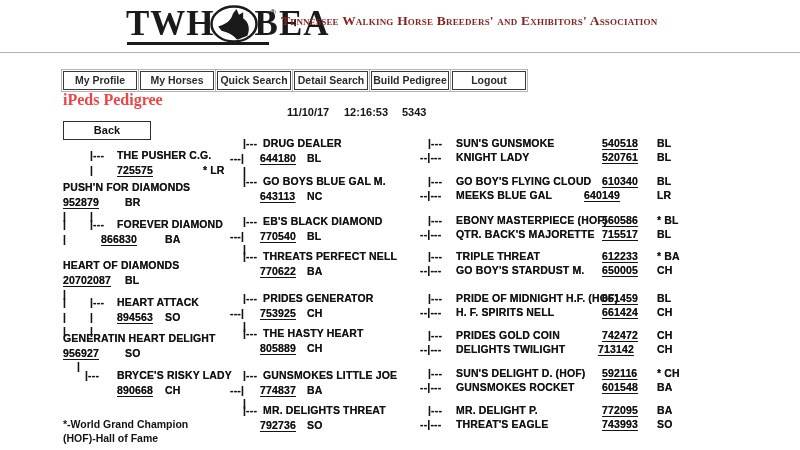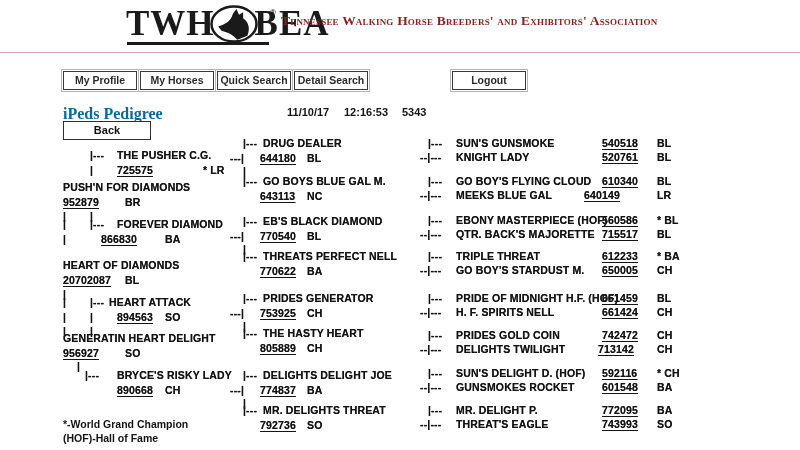--- a/index.html
+++ b/index.html
@@ -14,22 +14,22 @@
   .orgname{position:absolute;left:281px;top:13px;width:390px;
            font-family:"Liberation Serif",serif;font-variant:small-caps;font-weight:bold;
            font-size:13.5px;letter-spacing:.2px;line-height:15px;}
   .hdr-rule{position:absolute;left:0;top:52px;width:800px;height:1px;background:#d8a8a8;}
   
   .navbtn{position:absolute;top:71px;width:72px;height:17px;background:#fff;
           border:1px solid #3a3a3a;outline:1px solid #b5b5b5;outline-offset:1px;
           font-size:10.5px;font-weight:bold;color:#2b2b2b;text-align:center;line-height:17px;
           cursor:pointer;}
   
-  .ptitle{position:absolute;left:63px;top:105px;font-family:"Liberation Serif",serif;
-          font-weight:bold;font-size:16px;color:#0369a1;}
+  .ptitle{position:absolute;left:63px;top:91px;font-family:"Liberation Serif",serif;
+          font-weight:bold;font-size:16px;color:#ef4444;}
   .stamp{position:absolute;top:106px;font-size:11px;font-weight:bold;color:#151515;}
   .backbtn{position:absolute;left:63px;top:121px;width:86px;height:17px;border:1.5px solid #2e2e2e;
            background:#fff;font-size:11px;font-weight:bold;text-align:center;line-height:17px;cursor:pointer;}
   
   .r{position:absolute;height:13px;font-size:10.5px;font-weight:bold;color:#131313;
      letter-spacing:.15px;text-shadow:0 0 .4px #444;}
   .r span{position:absolute;top:0;white-space:pre;}
   .num{text-decoration:underline;text-underline-offset:2px;cursor:pointer;}
   .fn{position:absolute;left:63px;font-size:10.5px;font-weight:bold;color:#131313;}
 </style>
@@ -48,20 +48,21 @@
   </div>
   <div class="logo-underline"></div>
   <span class="regmark">®</span>
   <div class="orgname" style="color:#8b1f1f;">Tennessee Walking Horse Breeders' and Exhibitors' Association</div>
   <div class="hdr-rule"></div>
 
   <div class="navbtn" style="left:63px">My Profile</div>
   <div class="navbtn" style="left:140px">My Horses</div>
   <div class="navbtn" style="left:217px">Quick Search</div>
   <div class="navbtn" style="left:294px">Detail Search</div>
+  <div class="navbtn" style="left:371px;width:76px">Build Pedigree</div>
   <div class="navbtn" style="left:452px">Logout</div>
 
   <div class="ptitle">iPeds Pedigree</div>
   <span class="stamp" style="left:287px">11/10/17</span>
   <span class="stamp" style="left:344px">12:16:53</span>
   <span class="stamp" style="left:402px">5343</span>
   <div class="backbtn">Back</div>
 
   <div class="r" style="left:63px;top:149px">
     <span style="left:27px">|---</span>
@@ -99,21 +100,21 @@
   <div class="r" style="left:63px;top:274px">
     <span class="num" style="left:0">20702087</span>
     <span style="left:62px">BL</span>
   </div>
   <div class="r" style="left:63px;top:288px">
     <span style="left:0">|</span>
   </div>
   <div class="r" style="left:63px;top:296px">
     <span style="left:0">|</span>
     <span style="left:27px">|---</span>
-    <span style="left:46px">HEART ATTACK</span>
+    <span style="left:54px">HEART ATTACK</span>
   </div>
   <div class="r" style="left:63px;top:311px">
     <span style="left:0">|</span>
     <span style="left:27px">|</span>
     <span class="num" style="left:54px">894563</span>
     <span style="left:102px">SO</span>
   </div>
   <div class="r" style="left:63px;top:325px">
     <span style="left:0">|</span>
     <span style="left:27px">|</span>
@@ -195,21 +196,21 @@
     <span style="left:13px">|---</span>
     <span style="left:33px">THE HASTY HEART</span>
   </div>
   <div class="r" style="left:230px;top:342px">
     <span class="num" style="left:30px">805889</span>
     <span style="left:77px">CH</span>
   </div>
 
   <div class="r" style="left:230px;top:369px">
     <span style="left:13px">|---</span>
-    <span style="left:33px">DELIGHTS DELIGHT JOE</span>
+    <span style="left:33px">GUNSMOKES LITTLE JOE</span>
   </div>
   <div class="r" style="left:230px;top:384px">
     <span style="left:0">---|</span>
     <span class="num" style="left:30px">774837</span>
     <span style="left:77px">BA</span>
   </div>
   <div class="r" style="left:230px;top:397px">
     <span style="left:13px">|</span>
   </div>
   <div class="r" style="left:230px;top:404px">

